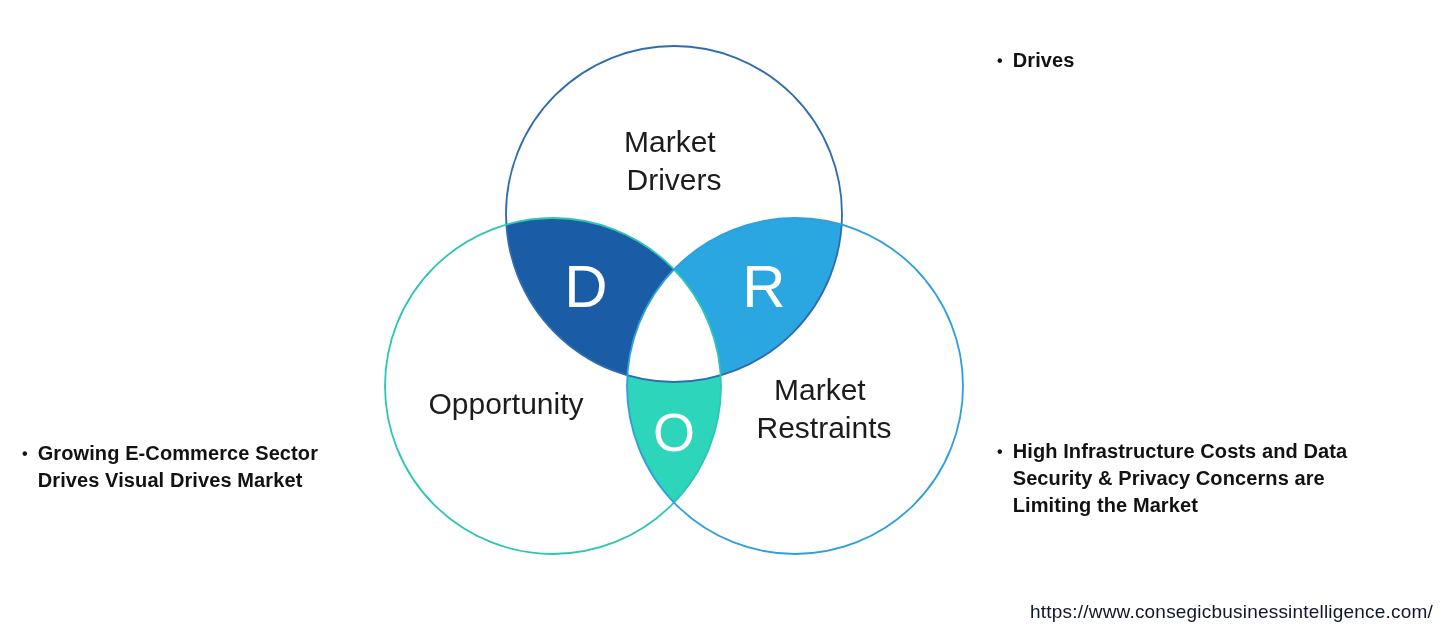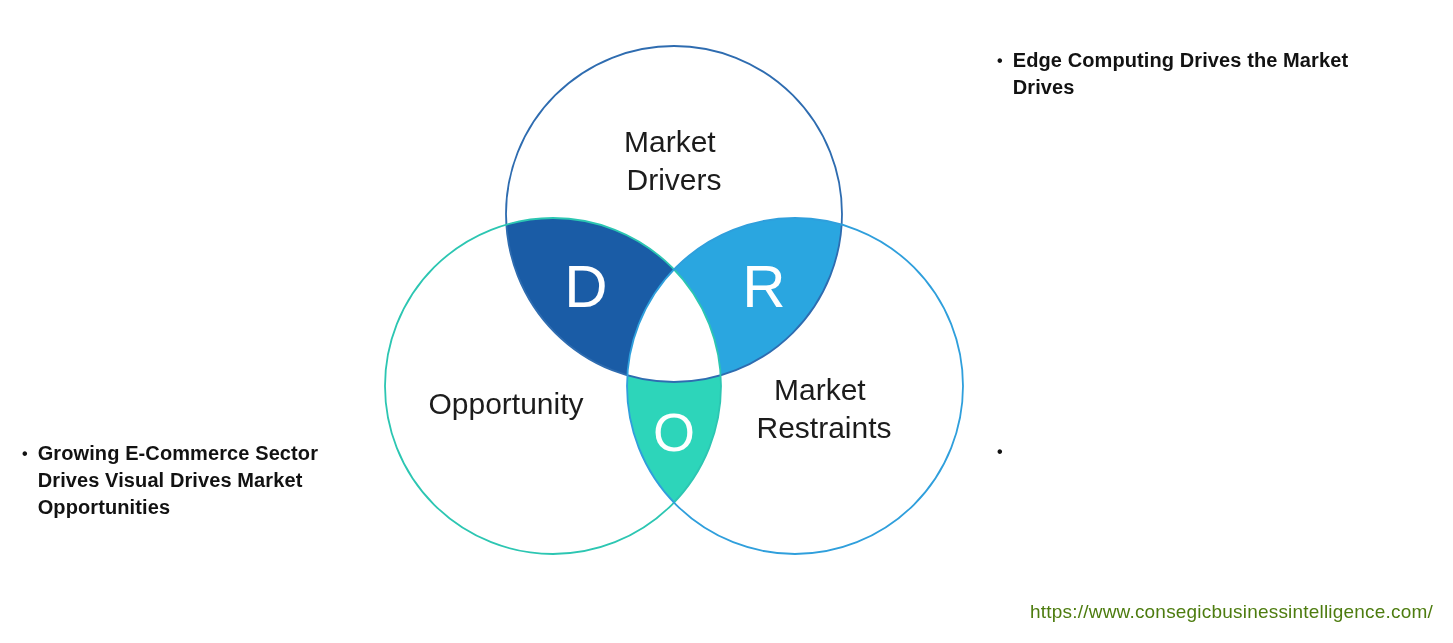--- a/index.html
+++ b/index.html
@@ -56,21 +56,21 @@
   }
   .bullet-top-right   { left: 995px; top: 47px;  width: 430px; }
   .bullet-left        { left: 20px;  top: 440px; width: 380px; }
   .bullet-bottom-right{ left: 995px; top: 438px; width: 430px; }
   .source-url {
     position: absolute;
     top: 601px;
     right: 20px;
     font-size: 19px;
     font-weight: 400;
-    color: #4d7c0f;
+    color: #0f172a;
     letter-spacing: 0.2px;
   }
 </style>
 </head>
 <body>
 
 <div class="canvas">
 
   <svg class="venn-svg" viewBox="0 0 1453 643">
     <defs>
@@ -120,33 +120,36 @@
     </text>
 
     <text class="venn-letter" x="586" y="307">D</text>
     <text class="venn-letter" x="764" y="307">R</text>
     <text class="venn-letter venn-letter-o" x="674" y="451">O</text>
   </svg>
 
   <div class="bullet bullet-top-right">
     <span class="dot">•</span>
     <div>
-      <div>Edge Computing Drives the Market</div>
       <div>Drives</div>
     </div>
   </div>
 
   <div class="bullet bullet-left">
     <span class="dot">•</span>
     <div>
       <div>Growing E-Commerce Sector</div>
       <div>Drives Visual Drives Market</div>
-      <div>Opportunities</div>
     </div>
   </div>
 
   <div class="bullet bullet-bottom-right">
     <span class="dot">•</span>
+    <div>
+      <div>High Infrastructure Costs and Data</div>
+      <div>Security &amp; Privacy Concerns are</div>
+      <div>Limiting the Market</div>
+    </div>
   </div>
 
   <div class="source-url">https://www.consegicbusinessintelligence.com/</div>
 
 </div>
 
 </body></html>

